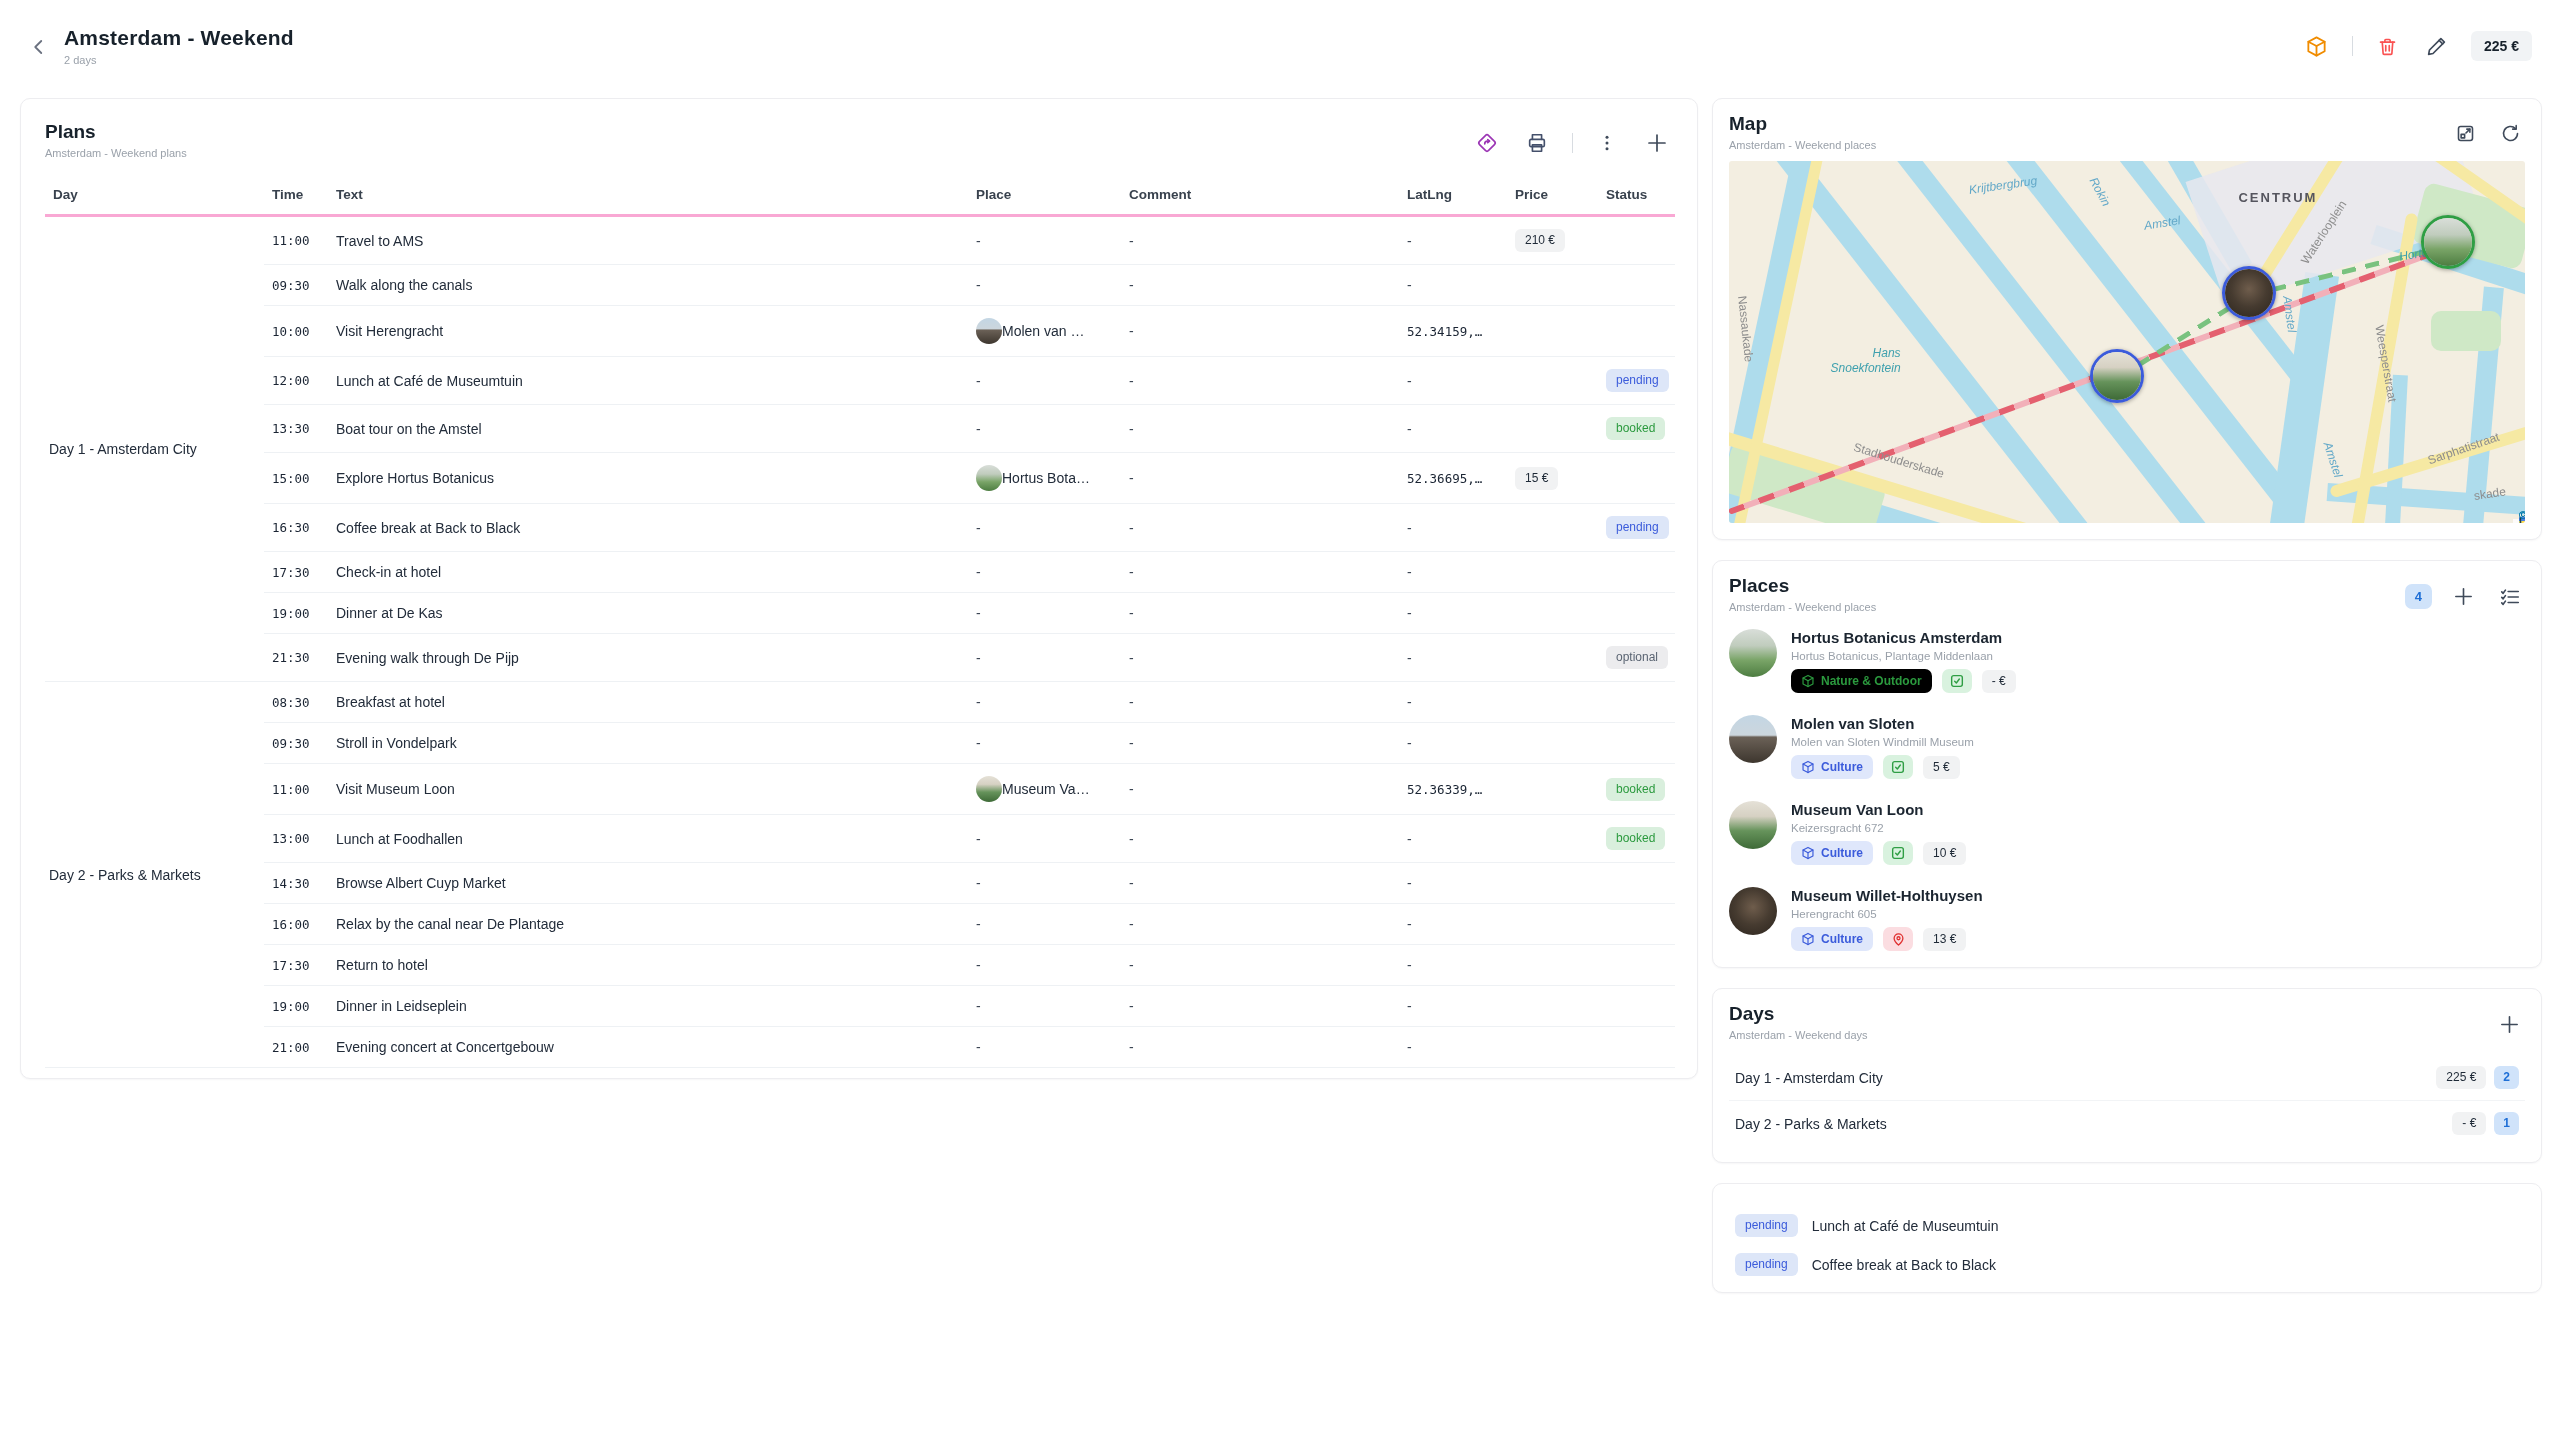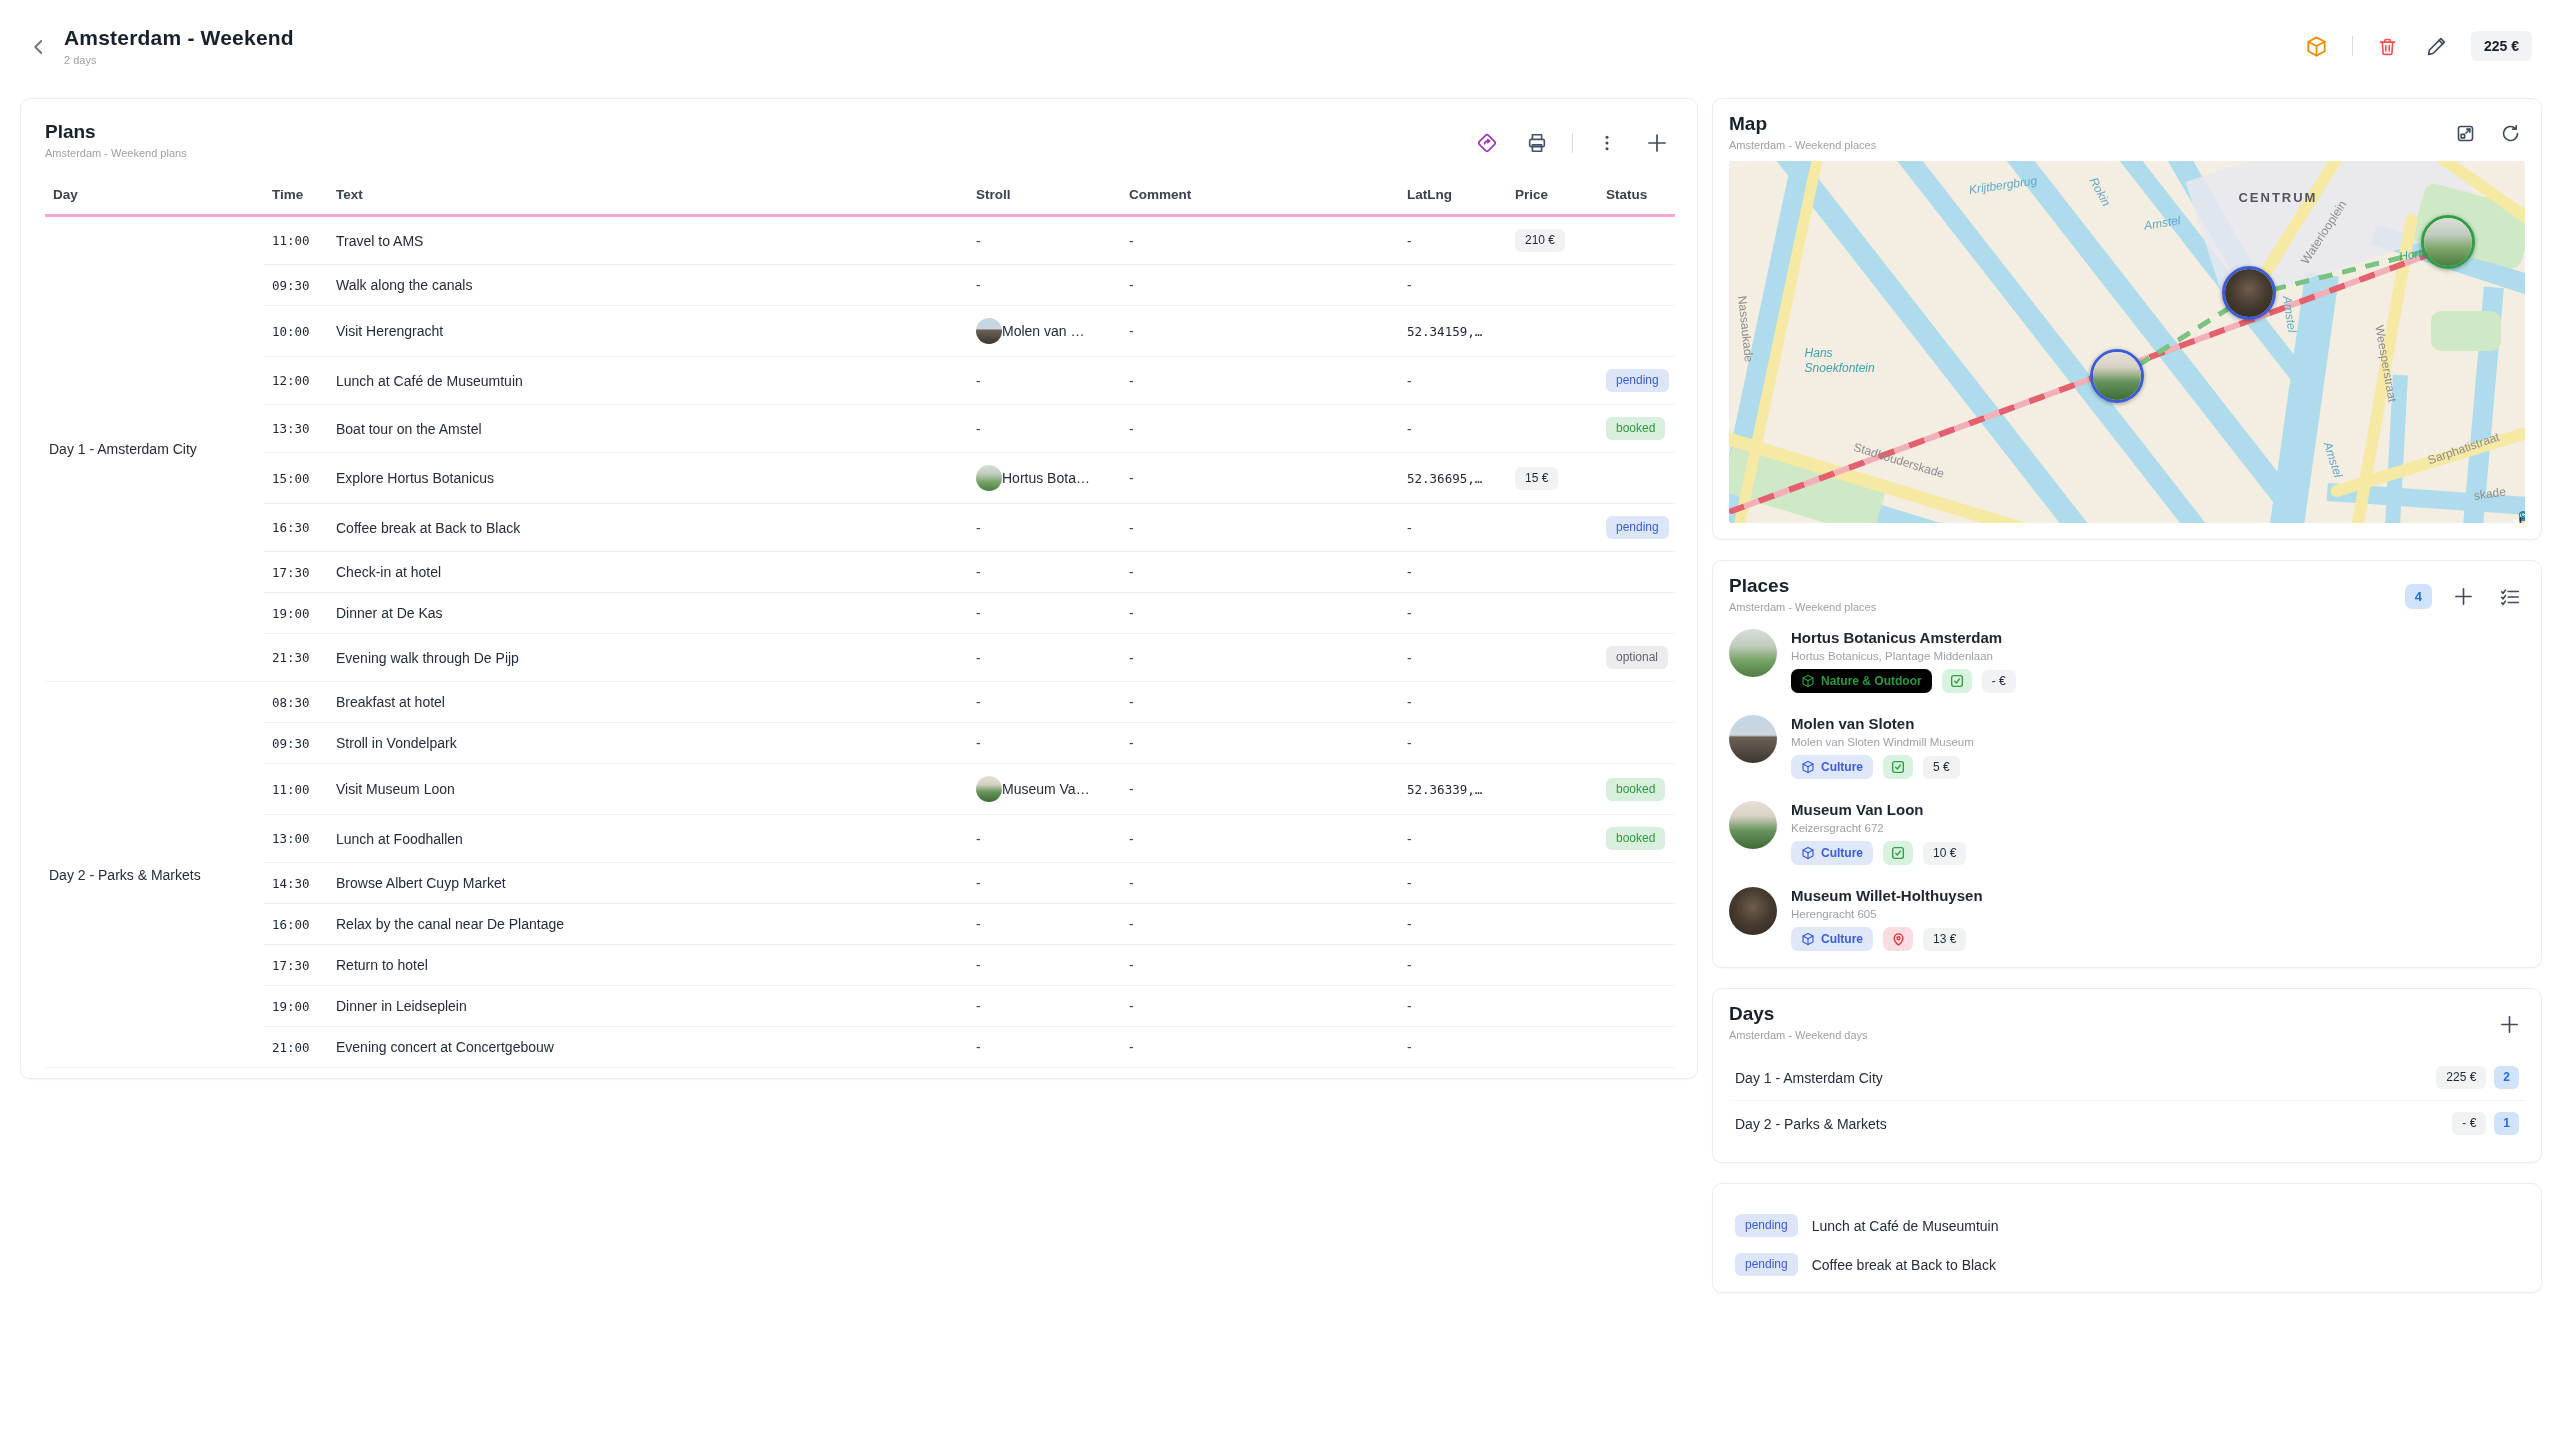--- a/index.html
+++ b/index.html
@@ -218,21 +218,21 @@
       <col style="width:278px">
         <col style="width:108px">
         <col style="width:91px">
         <col style="width:77px">
     </colgroup>
     <thead>
       <tr>
         <th>Day</th>
         <th>Time</th>
         <th>Text</th>
-        <th>Stroll</th>
+        <th>Place</th>
         <th>Comment</th>
         <th>LatLng</th>
         <th>Price</th>
         <th>Status</th>
       </tr>
     </thead>
     <tbody id="plans-tbody">
         <tr>
           <td class="day-cell" rowspan="10">Day 1 - Amsterdam City</td>
           <td class="mono">11:00</td>
@@ -503,21 +503,21 @@
         <div class="marker" style="left: 48.8%; top: 59.4%; border: 3px solid rgb(59, 91, 219); z-index: 20;">
           <div class="mk-in ph-vanloon"></div>
         </div>
         <span class="map-label ml-water" style="left: 30%; top: 6%; transform: rotate(-8deg); z-index: 15;">Krijtbergbrug</span>
         <span class="map-label ml-area" style="left: 64%; top: 8%; transform: rotate(0deg); z-index: 15;">CENTRUM</span>
         <span class="map-label ml-water" style="left: 46.5%; top: 4%; transform: rotate(62deg); z-index: 15;">Rokin</span>
         <span class="map-label ml-water" style="left: 52%; top: 16%; transform: rotate(-9deg); z-index: 15;">Amstel</span>
         <span class="map-label ml-water" style="left: 71%; top: 37%; transform: rotate(82deg); z-index: 15;">Amstel</span>
         <span class="map-label ml-water" style="left: 76%; top: 77%; transform: rotate(72deg); z-index: 15;">Amstel</span>
         <span class="map-label ml-street" style="left: 2.5%; top: 37%; transform: rotate(84deg); z-index: 15;">Nassaukade</span>
-        <span class="map-label ml-poi" style="left: 9.5%; top: 51%; transform: rotate(0deg); z-index: 15; width: 96px; white-space: normal; text-align: left; line-height: 1.3;">Hans Snoekfontein</span>
+        <span class="map-label ml-poi" style="left: 9.5%; top: 51%; transform: rotate(0deg); z-index: 15; width: 96px; white-space: normal; text-align: right; line-height: 1.3;">Hans Snoekfontein</span>
         <span class="map-label ml-street" style="left: 16%; top: 77%; transform: rotate(17deg); z-index: 15;">Stadhouderskade</span>
         <span class="map-label ml-street" style="left: 71.5%; top: 27%; transform: rotate(-57deg); z-index: 15;">Waterlooplein</span>
         <span class="map-label ml-street" style="left: 82.5%; top: 45%; transform: rotate(80deg); z-index: 15;">Weesperstraat</span>
         <span class="map-label ml-street" style="left: 87.5%; top: 81%; transform: rotate(-19deg); z-index: 15;">Sarphatistraat</span>
         <span class="map-label ml-street" style="left: 93.5%; top: 90.5%; transform: rotate(-8deg); z-index: 15;">skade</span>
         <span class="map-label ml-poi" style="left: 84%; top: 24.5%; transform: rotate(-10deg); z-index: 15;">Hortus</span>
       </div>
   </section>
 
   <section class="card right-card">

